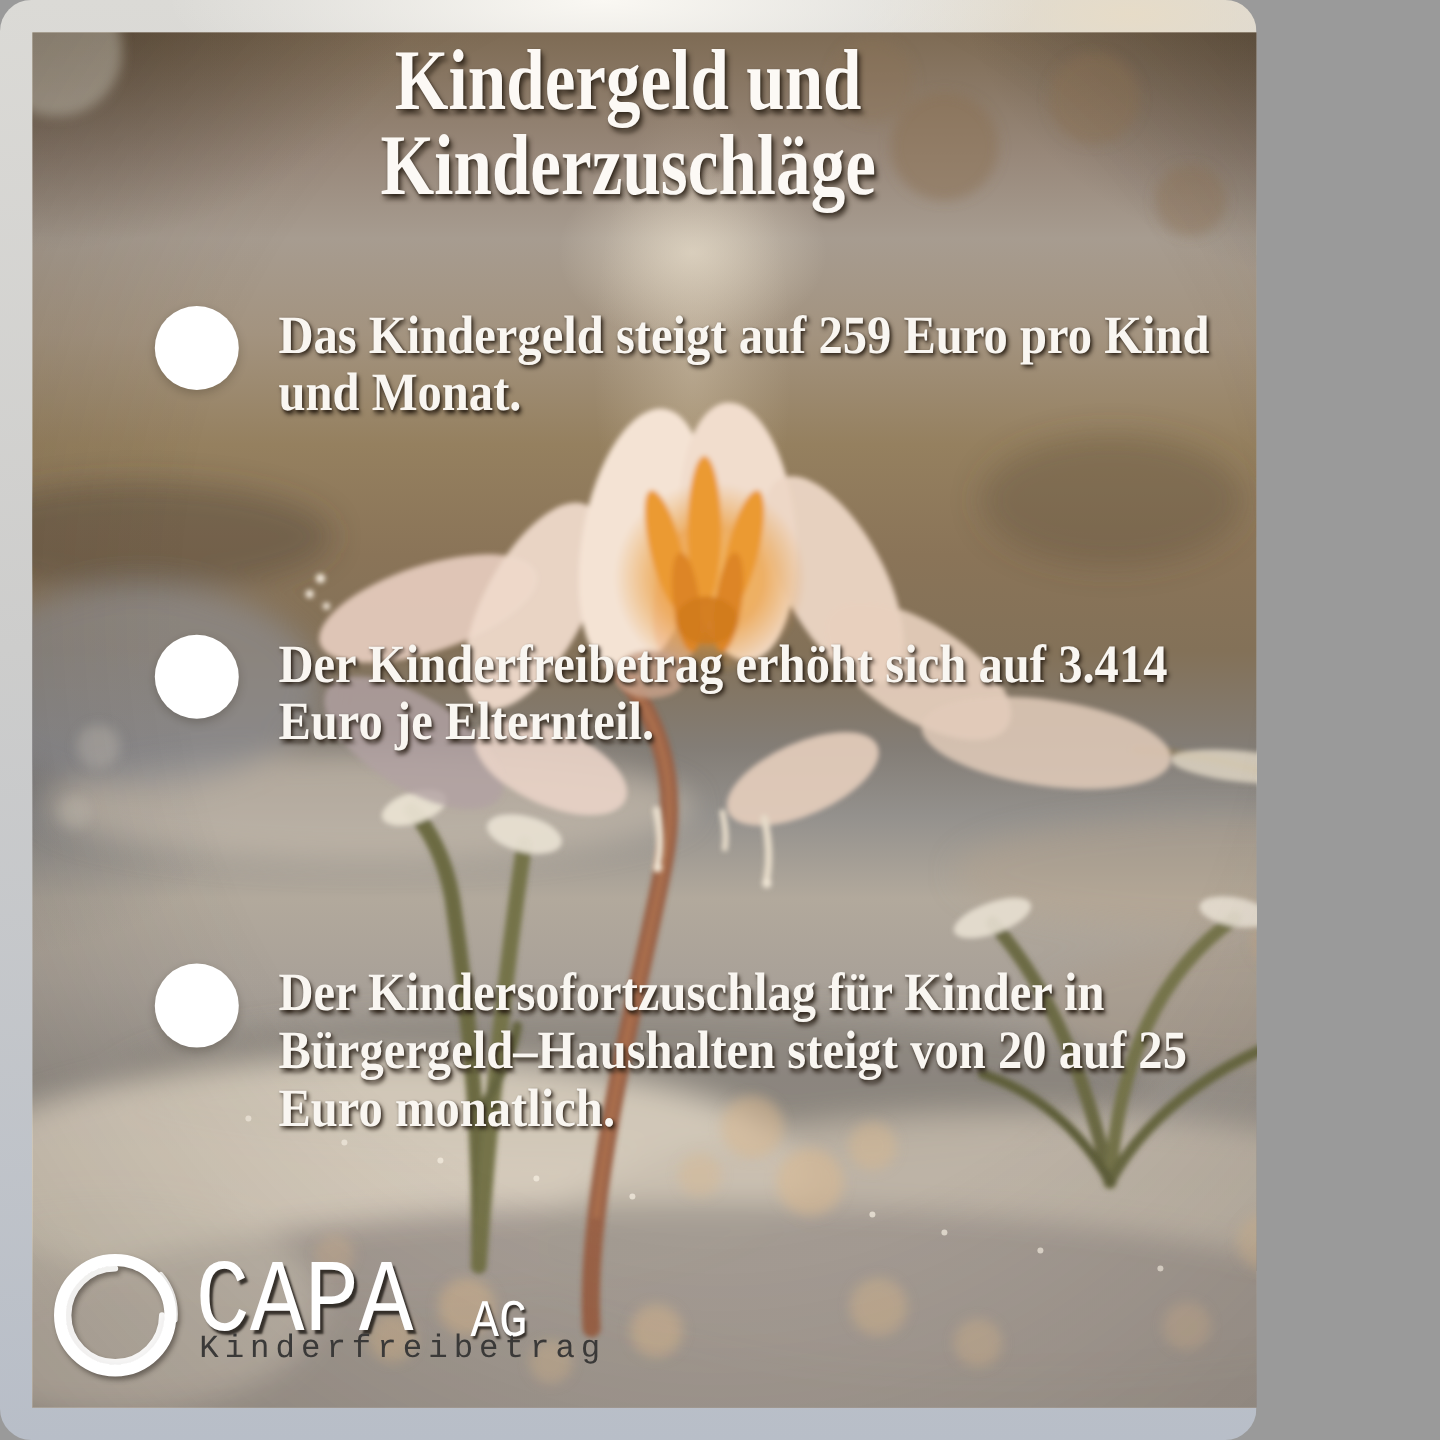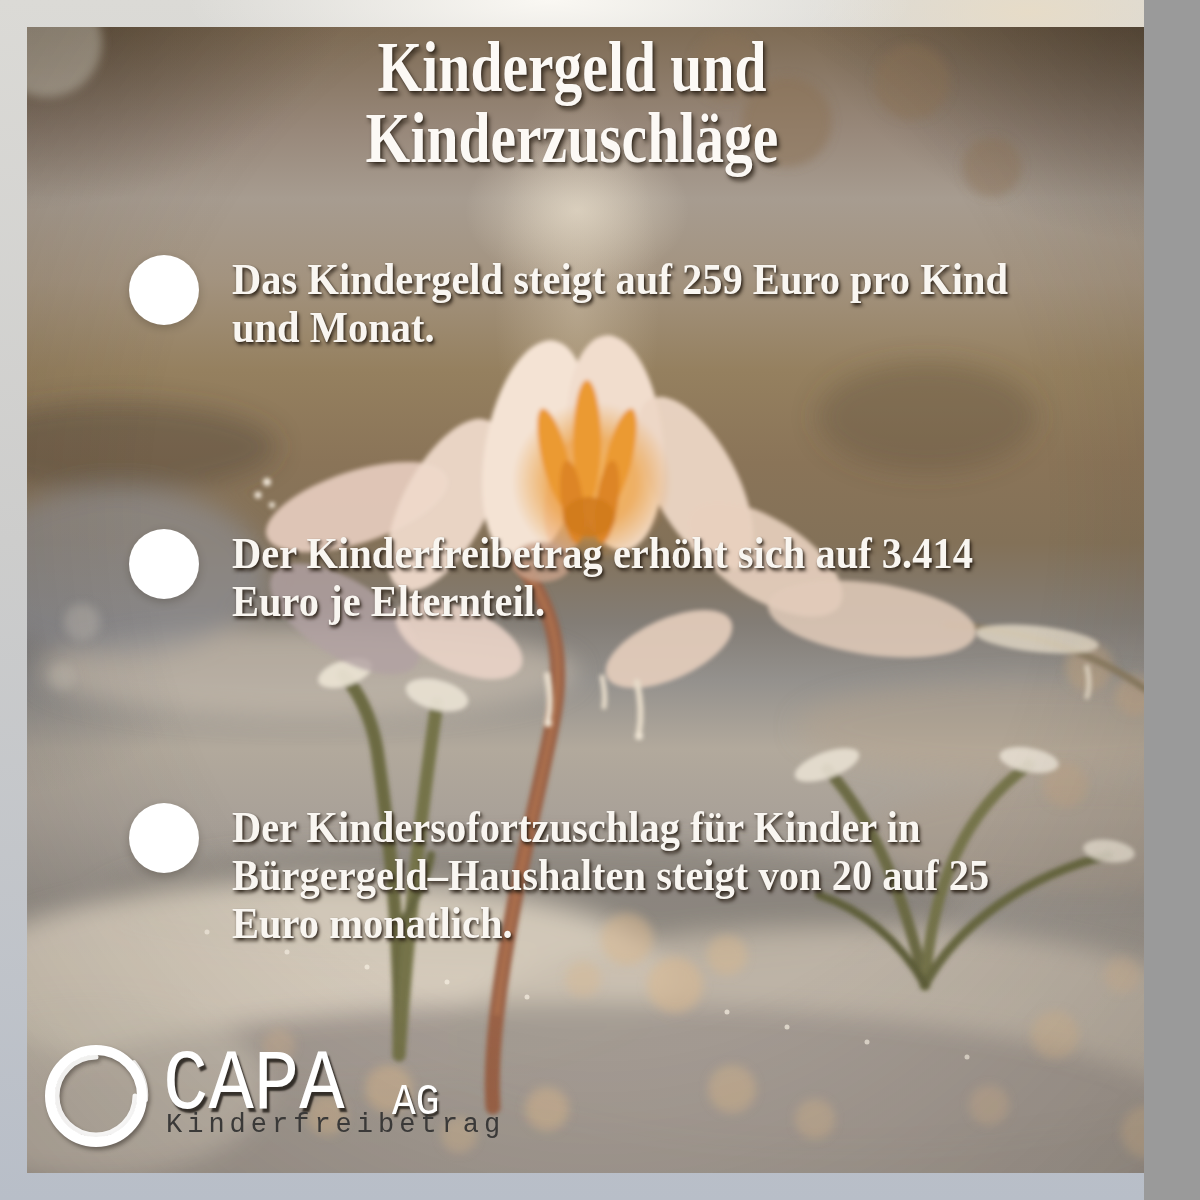--- a/index.html
+++ b/index.html
@@ -1,22 +1,23 @@
 <!DOCTYPE html>
 <html><head>
 <meta charset="utf-8">
 <style>
   html,body{margin:0;padding:0;background:#9a9a9a;}
   .canvas{
-    position:relative;width:1144px;height:1200px;overflow:hidden;
+    position:relative;width:1047px;height:1200px;overflow:hidden;
     font-family:"Liberation Serif", serif;
     background:
       radial-gradient(ellipse 520px 130px at 48% 0%, #faf8f3 0%, rgba(250,248,243,0) 70%),
       radial-gradient(ellipse 320px 110px at 90% 1%, rgba(232,220,198,.9) 0%, rgba(232,220,198,0) 70%),
       linear-gradient(180deg,#dbdad6 0%,#cdcdcc 45%,#b8bec8 100%);
+    border-radius: 26px;
   }
   .photo{
     position:absolute;left:27px;top:27px;width:1146px;height:1146px;overflow:hidden;
     background:
       radial-gradient(ellipse 160px 110px at 48% 16%, rgba(248,238,218,.55), rgba(248,238,218,0) 70%),
       radial-gradient(ellipse 110px 300px at 48% 24%, rgba(240,226,202,.30), rgba(240,226,202,0) 75%),
       radial-gradient(ellipse 480px 320px at -2% -4%, rgba(42,32,22,.50), rgba(42,32,22,0) 72%),
       radial-gradient(ellipse 560px 400px at 102% -6%, rgba(32,24,16,.55), rgba(32,24,16,0) 72%),
       radial-gradient(ellipse 460px 340px at 103% 103%, rgba(48,43,40,.42), rgba(48,43,40,0) 72%),
       radial-gradient(ellipse 300px 200px at -3% 55%, rgba(110,112,118,.45), rgba(110,112,118,0) 70%),

